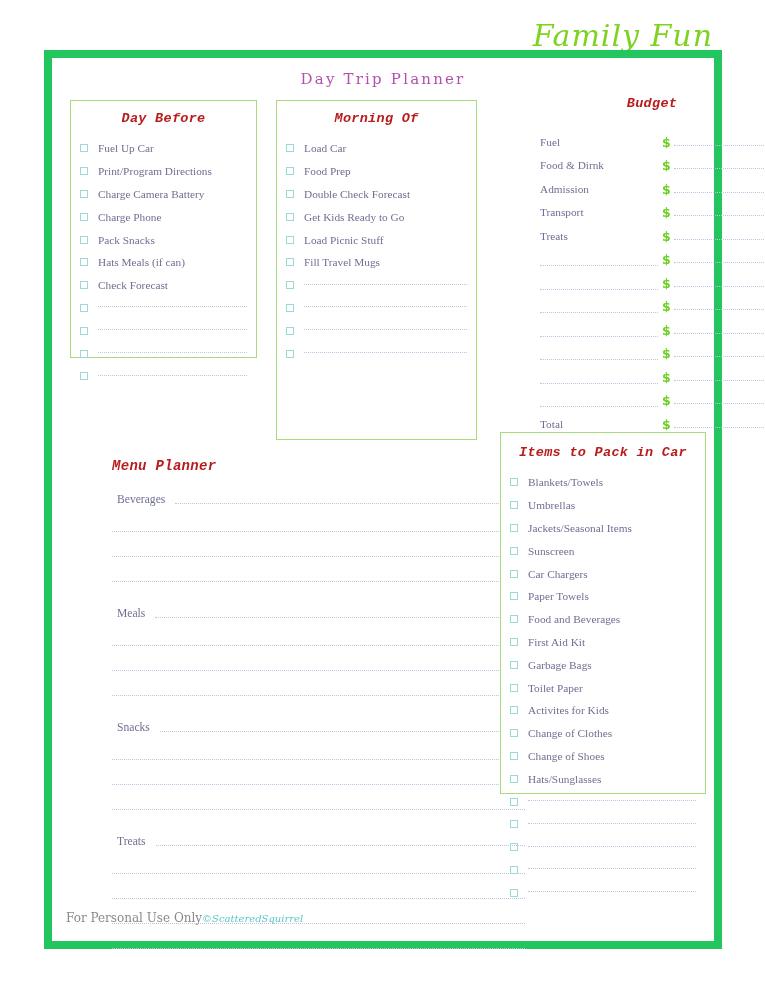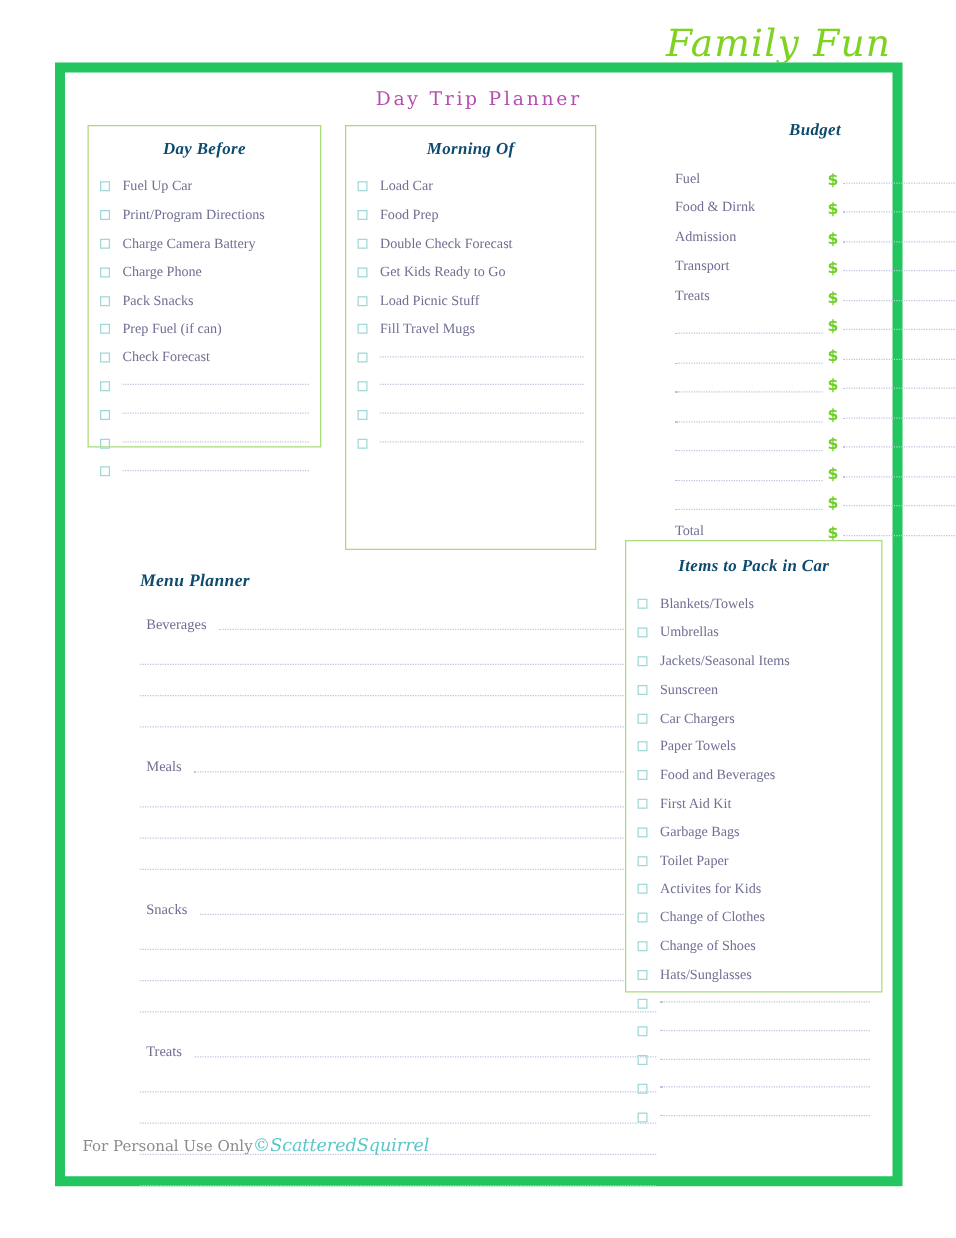--- a/index.html
+++ b/index.html
@@ -51,25 +51,25 @@
 
   
   .card {
     position: absolute;
     border: 1.5px solid #A8DC7A;
     background: #fff;
   }
 
   .card-title, .plain-title {
     text-align: center;
-    font-family: Liberation Serif, serif;
+    font-family: Liberation Mono, monospace;
     font-style: italic;
     font-weight: bold;
     font-size: 13.5px;
-    color: #0c4a6e;
+    color: #b91c1c;
     letter-spacing: 0.3px;
   }
 
   
   .chk-list { margin-top: 11px; padding: 0 9px; }
 
   .chk-row {
     display: flex;
     align-items: center;
     height: 22.8px;
@@ -204,21 +204,21 @@
 
   .footer-left {
     font-family: "DejaVu Serif", serif;
     font-size: 12px;
     color: #8A8A8A;
   }
 
   .footer-right {
     font-family: "DejaVu Serif", serif;
     font-style: italic;
-    font-size: 14px;
+    font-size: 10px;
     color: #5BC6C8;
   }
 </style>
 </head>
 <body>
 
 <div class="brand">Family Fun</div>
 
 <div class="page-frame">
 
@@ -242,21 +242,21 @@
         <div class="chk-row">
           <span class="chk-box"></span>
           <span class="chk-label">Charge Phone</span>
         </div>
         <div class="chk-row">
           <span class="chk-box"></span>
           <span class="chk-label">Pack Snacks</span>
         </div>
         <div class="chk-row">
           <span class="chk-box"></span>
-          <span class="chk-label">Prep Fuel (if can)</span>
+          <span class="chk-label">Hats Meals (if can)</span>
         </div>
         <div class="chk-row">
           <span class="chk-box"></span>
           <span class="chk-label">Check Forecast</span>
         </div>
         <div class="chk-row">
           <span class="chk-box"></span>
           <span class="chk-fill"></span>
         </div>
         <div class="chk-row">

